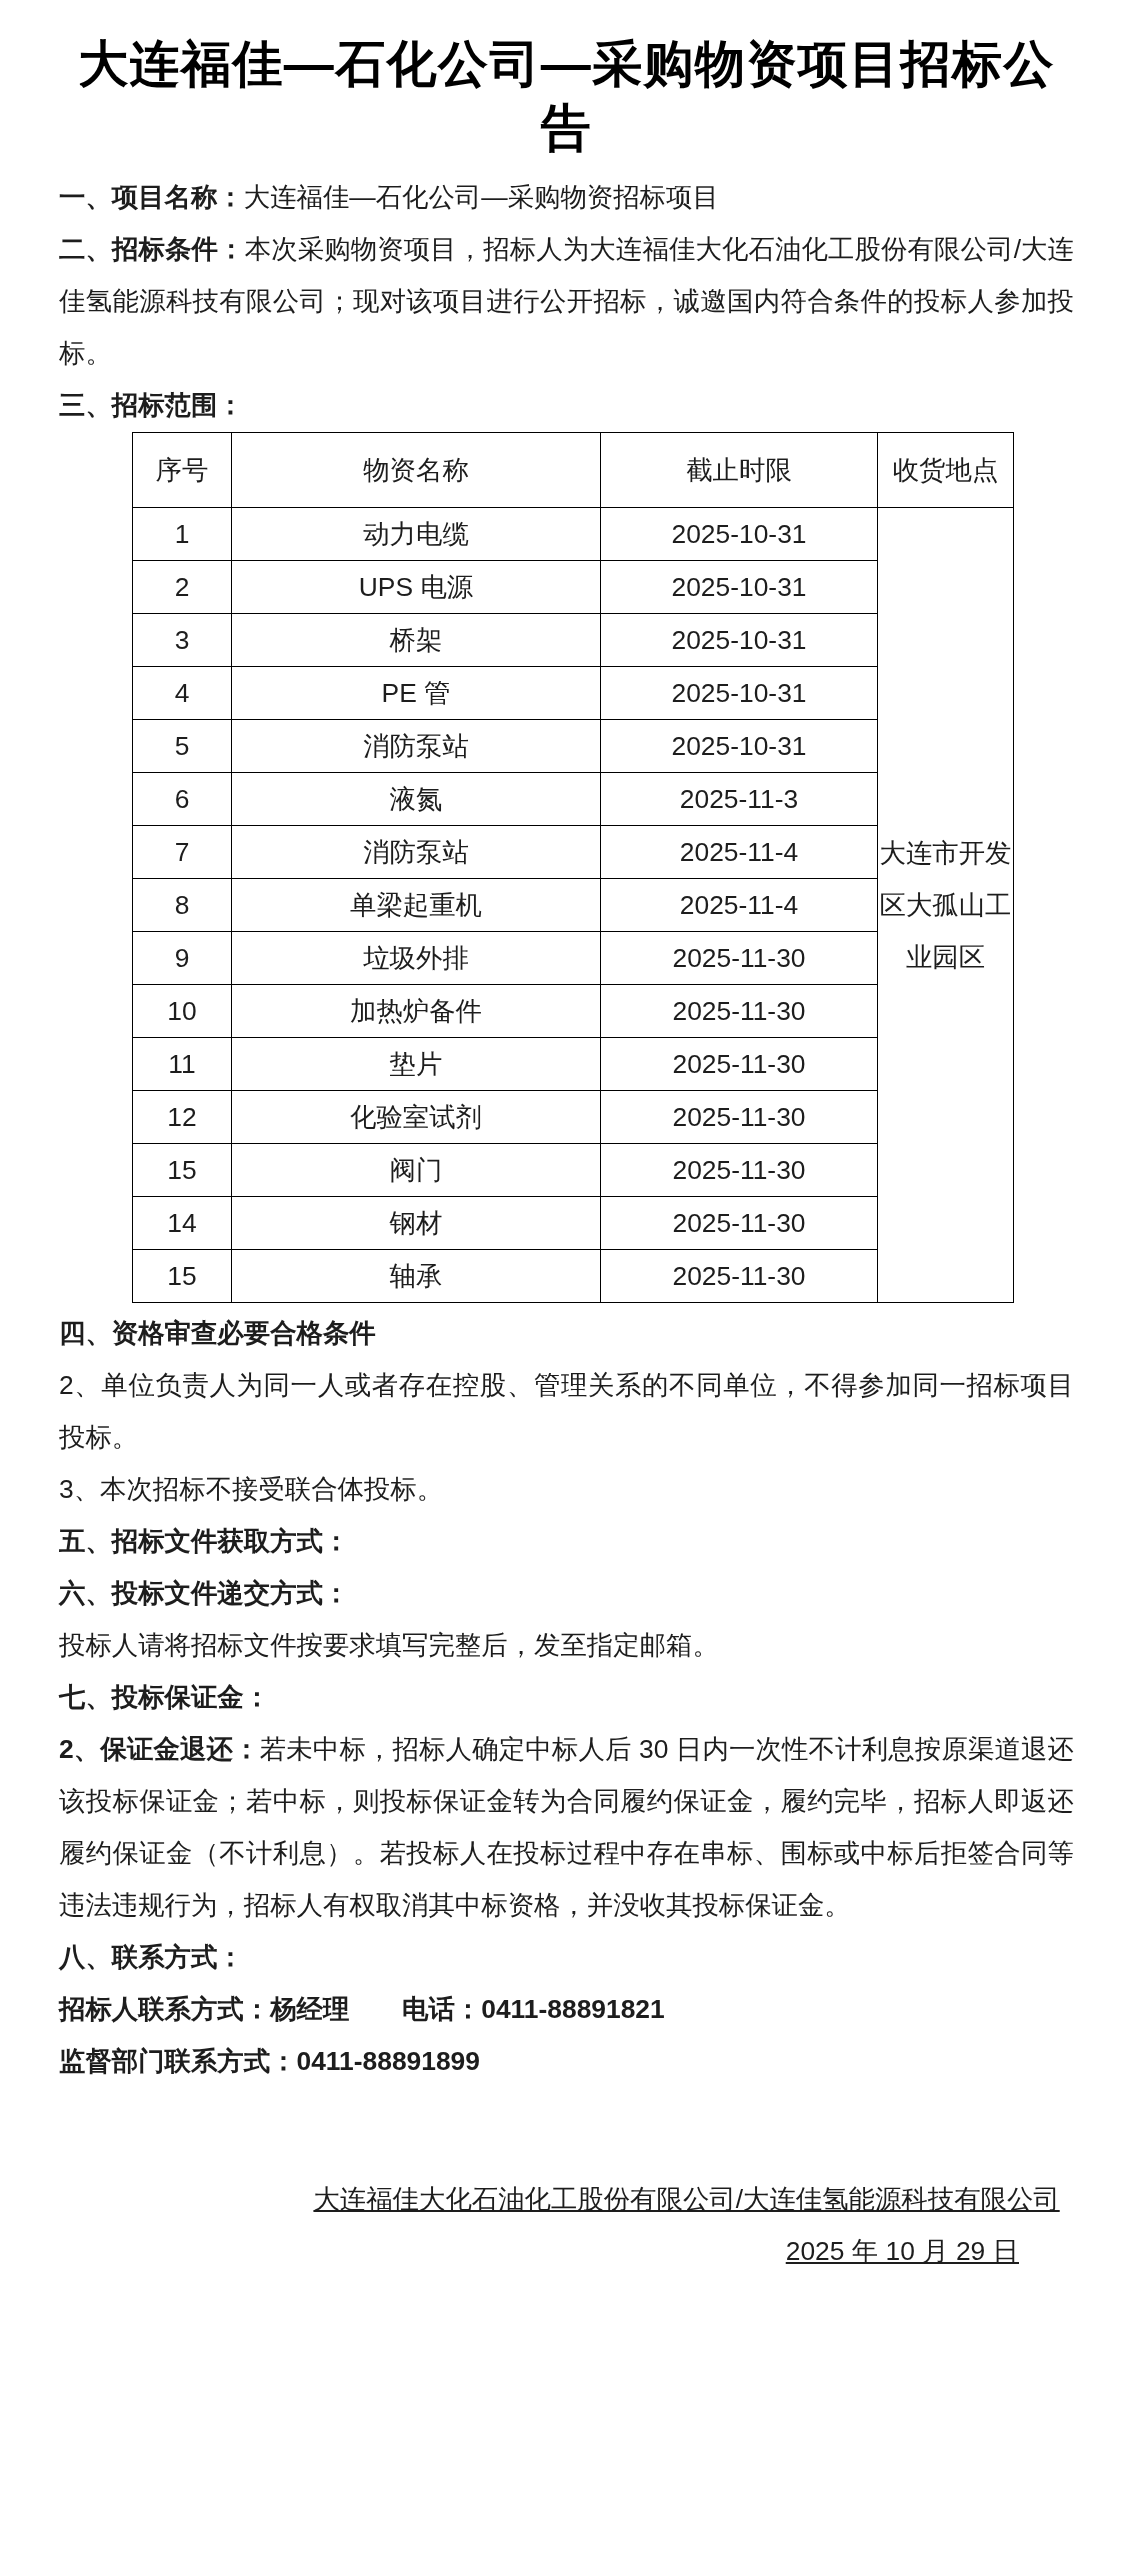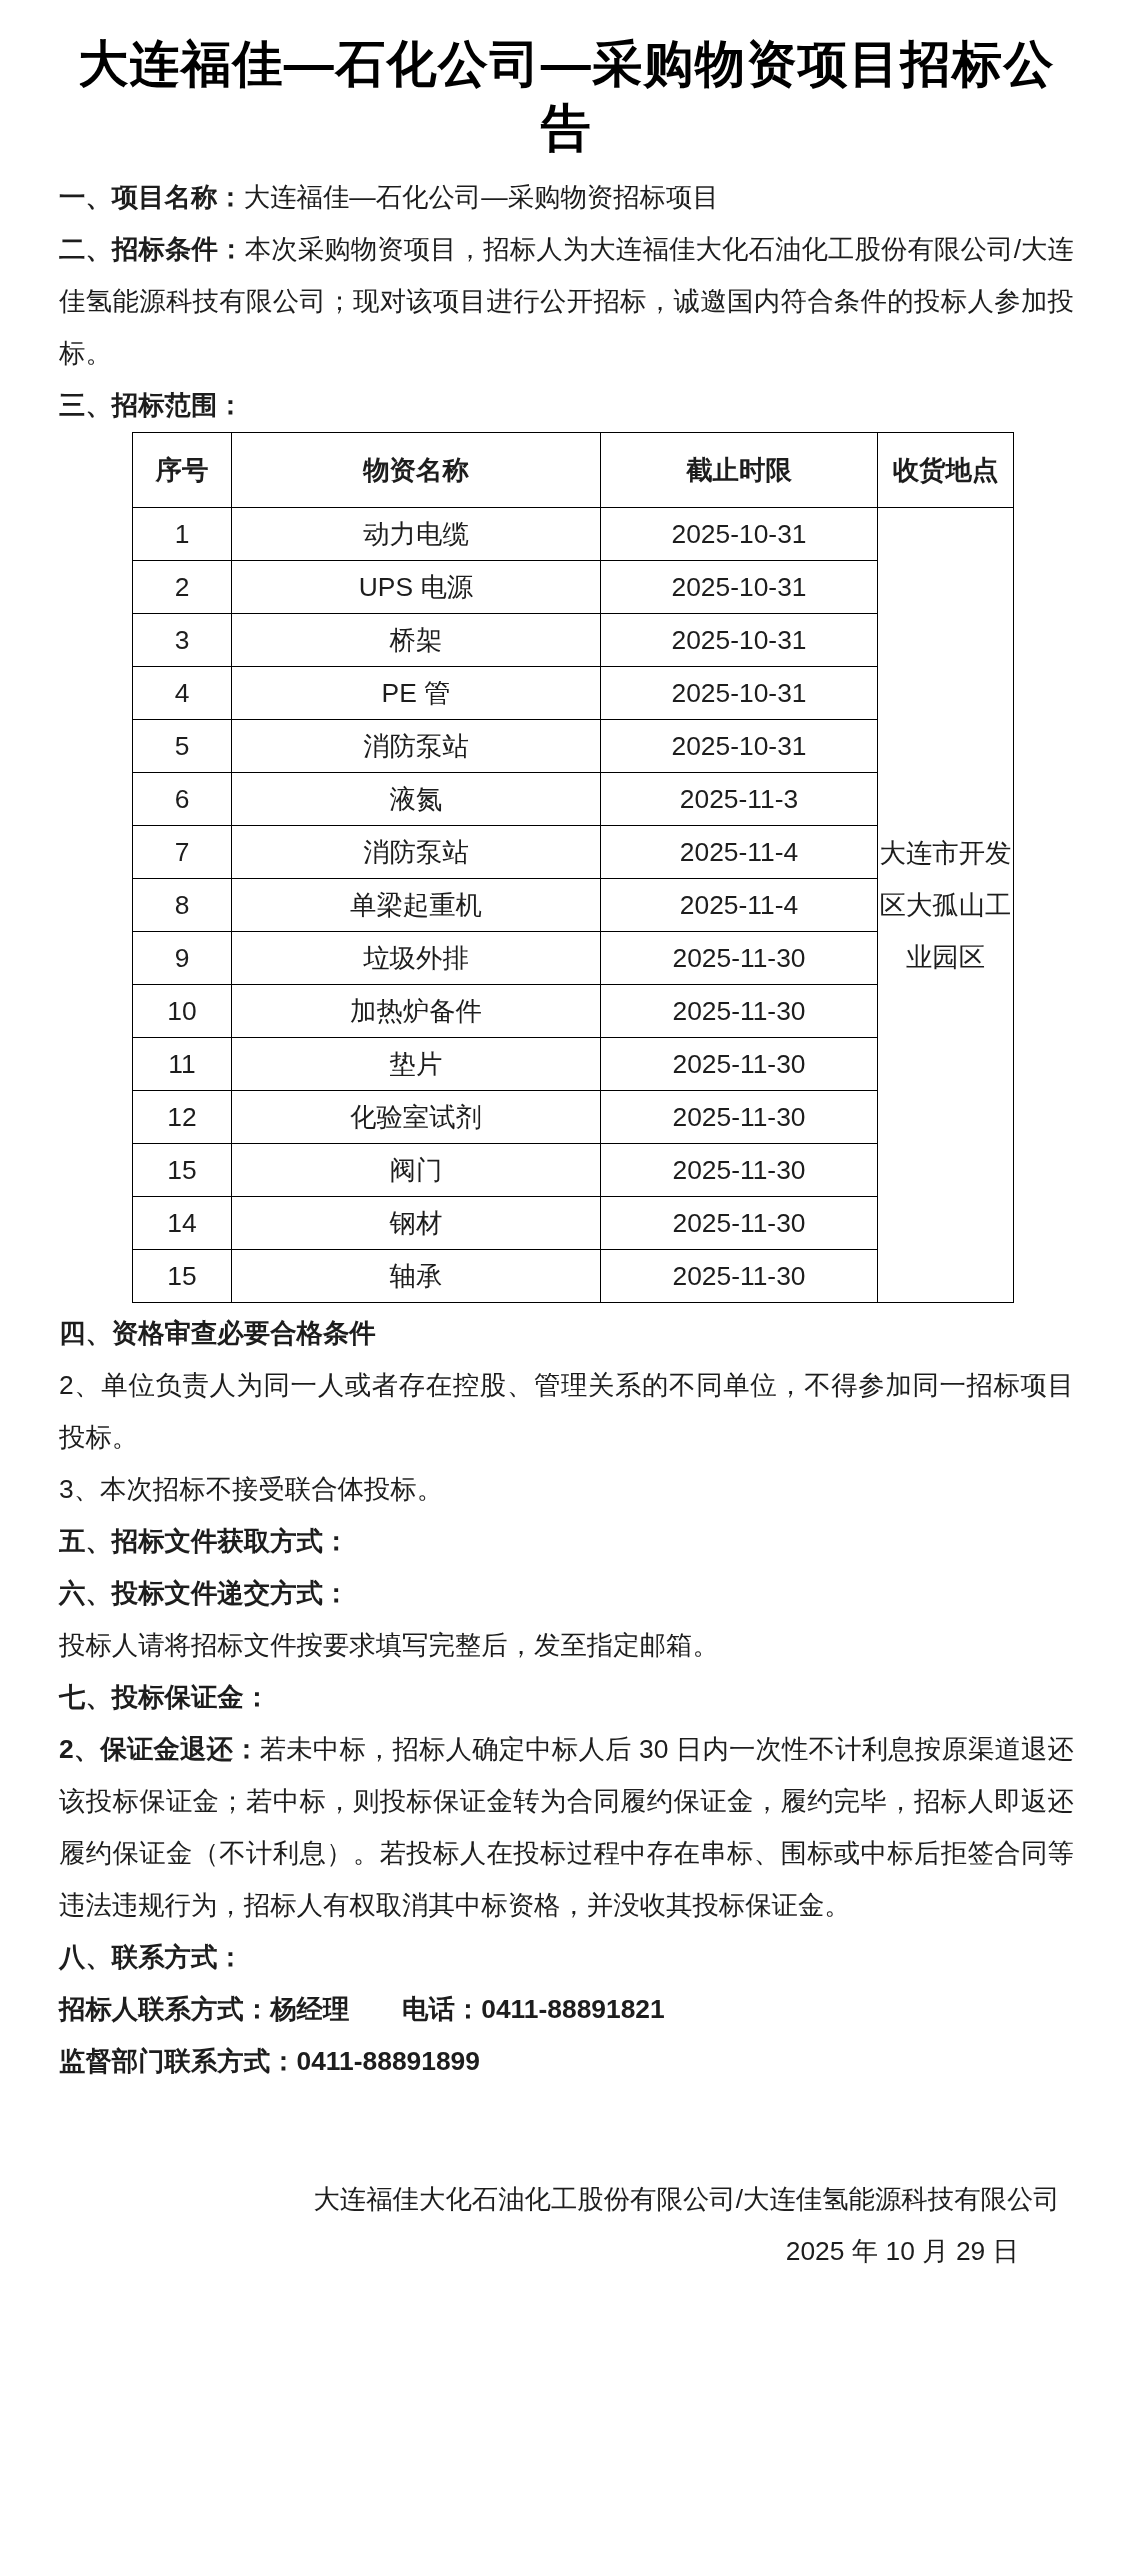--- a/index.html
+++ b/index.html
@@ -19,28 +19,28 @@
   .b{font-weight:700;}
   
   table.materials{
     border-collapse:collapse;table-layout:fixed;
     width:880px;margin:1.4px 0 0 73px;
   }
   table.materials th,table.materials td{
     border:1.4px solid #000;text-align:center;vertical-align:middle;
     padding:0;line-height:52px;overflow:hidden;
   }
-  table.materials th{height:74px;font-weight:700;}
+  table.materials th{height:74px;font-weight:400;}
   table.materials td{height:49px;font-weight:400;}
   td.col-name{font-weight:700;}
   td.col-loc{line-height:52px;}
   .sec-heading{font-weight:700;}
   .contact-line{font-weight:700;}
   .footer{margin-top:86px;}
-  .footer div{line-height:52px;text-align:right;}
+  .footer div{line-height:52px;text-align:right;text-decoration:underline;}
   .footer .company{padding-right:14.3px;}
   .footer .date{padding-right:55px;}
 </style>
 </head>
 <body>
 
 <div class="content">
 
   <h1 class="doc-title">大连福佳—石化公司—采购物资项目招标公告</h1>
 

